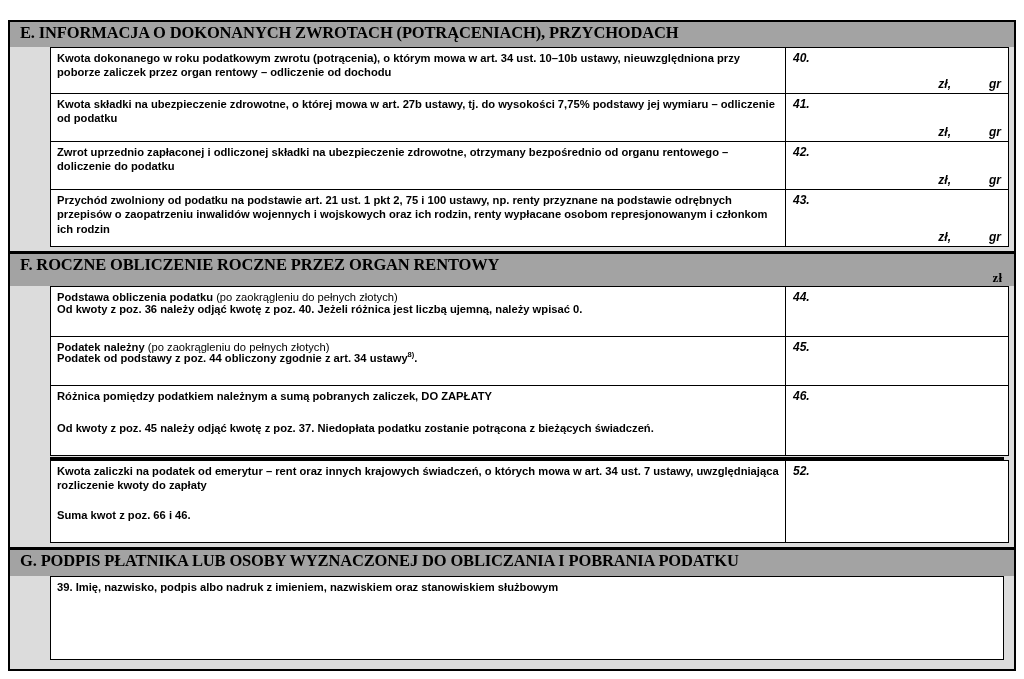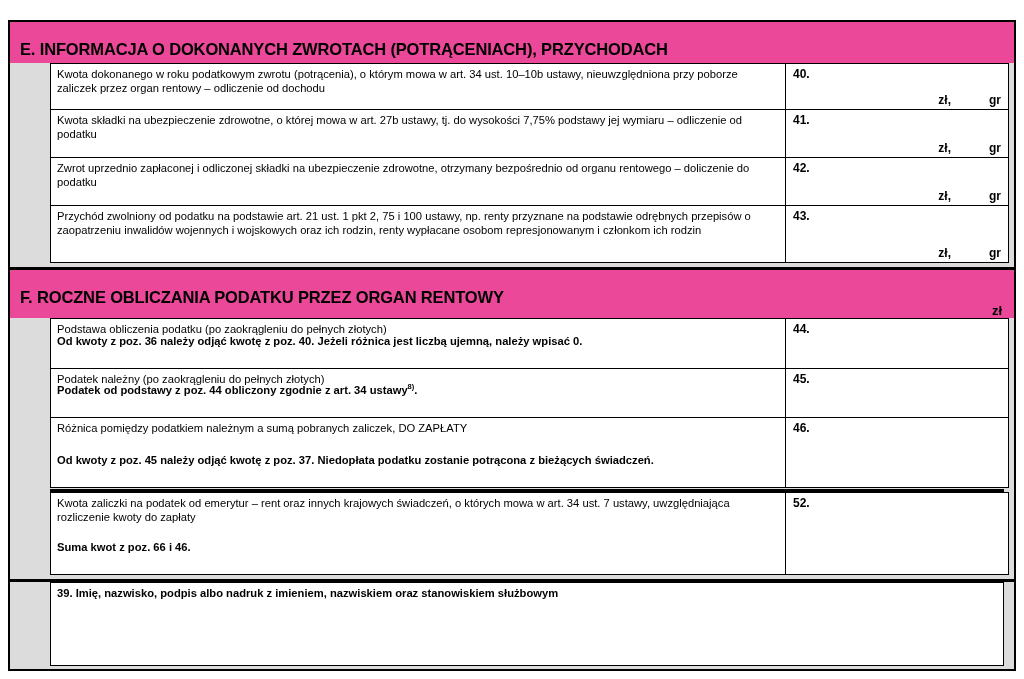--- a/index.html
+++ b/index.html
@@ -43,24 +43,25 @@
     top: 20px;
     width: 1008px;
     height: 651px;
     border: 2px solid #000000;
     background: #dcdcdc;
     box-sizing: border-box;
   }
 
   
   .section-band {
-    background: #ec4899;
-    padding: 17px 10px 4px 10px;
+    background: #a3a3a3;
+    padding: 1px 10px 4px 10px;
     box-sizing: border-box;
     position: relative;
+    font-family: Liberation Serif, serif;
   }
   .section-title {
     font-size: 16.5px;
     font-weight: bold;
     line-height: 1.22;
     letter-spacing: -0.15px;
   }
   .section-title .l2 {
     display: block;
     padding-left: 22px;
@@ -82,29 +83,30 @@
     vertical-align: top;
     padding: 0;
     background: #ffffff;
   }
   .cell-desc {
     padding: 3px 6px 2px 6px;
     font-size: 11.2px;
     line-height: 1.27;
     position: relative;
   }
-  .lbl-bold { font-weight: normal; }
+  .lbl-bold { font-weight: bold; }
   .lbl-norm { font-weight: normal; }
   sup { font-size: 7.5px; vertical-align: super; }
 
   .cell-val {
     position: relative;
     padding: 3px 6px 2px 7px;
     font-size: 12px;
     font-weight: bold;
+    font-style: italic;
   }
   .unit-row {
     position: absolute;
     right: 7px;
     bottom: 2px;
     font-size: 12px;
     font-weight: bold;
     white-space: nowrap;
   }
   .unit-zl { margin-right: 38px; }
@@ -236,21 +238,21 @@
             </td>
           </tr>
         </tbody>
       </table>
     </div>
 
     <div class="gray-gap"></div>
     <div class="thick-rule"></div>
 
     <div class="section-band" style="padding-bottom:11px">
-      <div class="section-title">F. ROCZNE OBLICZANIA PODATKU PRZEZ ORGAN RENTOWY</div>
+      <div class="section-title">F. ROCZNE OBLICZENIE ROCZNE PRZEZ ORGAN RENTOWY</div>
       <span class="zl-marker">zł</span>
     </div>
 
     <div class="tbl-wrap">
       <table class="tbl">
         <colgroup>
             <col style="width:735px">
             <col style="width:223px">
           </colgroup>
         <tbody>
@@ -317,20 +319,23 @@
               </div>
             </td>
           </tr>
         </tbody>
       </table>
     </div>
 
     <div class="gray-gap"></div>
     <div class="thick-rule"></div>
 
+    <div class="section-band" style="padding-bottom:5px">
+      <div class="section-title">G. PODPIS PŁATNIKA LUB OSOBY WYZNACZONEJ DO OBLICZANIA I POBRANIA PODATKU</div>
+    </div>
 
     <div class="sig-wrap">
       <div class="sig-box">
         <span>39. Imię, nazwisko, podpis albo nadruk z imieniem, nazwiskiem oraz stanowiskiem służbowym</span>
       </div>
     </div>
 
   </div>
 </div>
 

